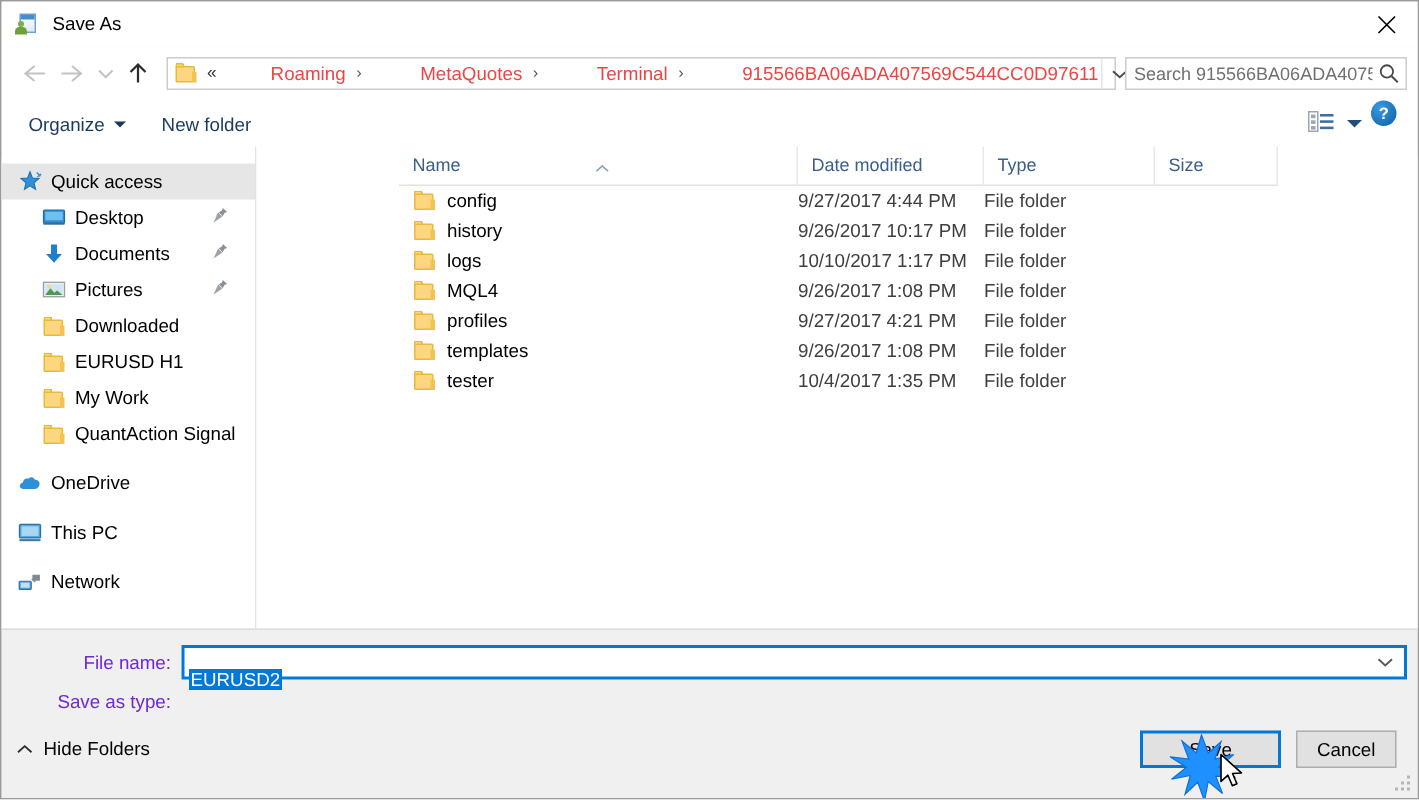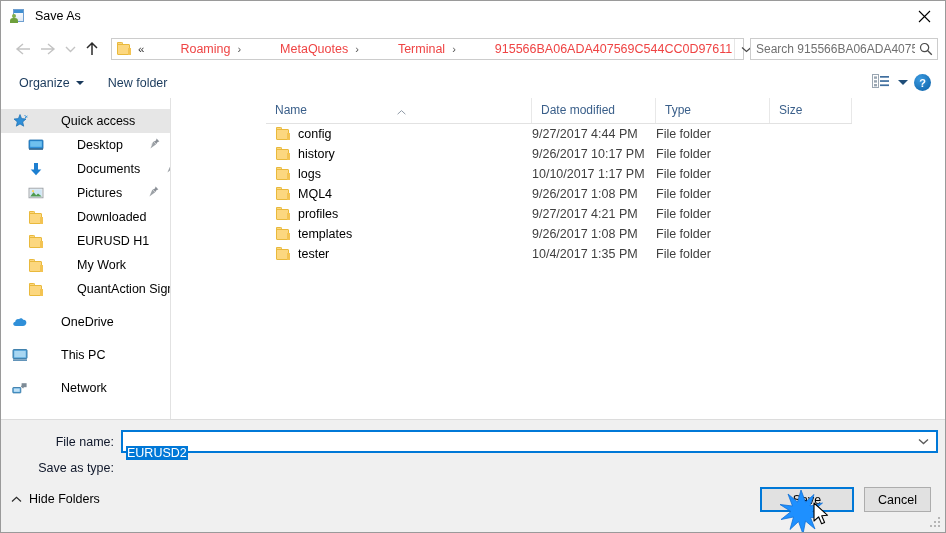--- a/index.html
+++ b/index.html
@@ -165,21 +165,21 @@
     display: flex; align-items: center; justify-content: center;
   }
 
   
   .toolbar {
     position: absolute;
     left: 0; top: 66px;
     width: 946px; height: 31px;
     background: #ffffff;
     border-bottom: 7px solid #6d28d9;
-    display: flex; align-items: center;
+    display: flex; 
   }
   .tb-item {
     font-size: 12.5px;
     color: #1a3a5c;
     padding: 3px 6px;
     margin-left: 12px;
     display: flex; align-items: center;
   }
   .tb-item .caret {
     margin-left: 6px;
@@ -228,21 +228,20 @@
     flex: none;
     overflow: hidden;
   }
   .nav-item {
     height: 24px;
     display: flex;
     align-items: center;
     font-size: 12.5px;
     color: #000000;
     white-space: nowrap;
-    gap: 27px;
   }
   .nav-item.selected { background: #e6e6e6; }
   .nav-ico {
     width: 16px; height: 16px;
     margin-right: 6px;
     flex: none;
     position: relative;
   }
   .ind-0 { padding-left: 11px; }
   .ind-1 { padding-left: 27px; }
@@ -354,21 +353,21 @@
     display: flex;
     align-items: center;
   }
   .fr-name { top: 10px; }
   .fr-type { top: 36px; }
   .field-label {
     width: 120px;
     text-align: right;
     padding-right: 7px;
     font-size: 12.5px;
-    color: #0f172a;
+    color: #6d28d9;
     box-sizing: border-box;
     flex: none;
   }
   .combo {
     flex: 1;
     margin-right: 9px;
     height: 23px;
     box-sizing: border-box;
     display: flex;
     align-items: center;

